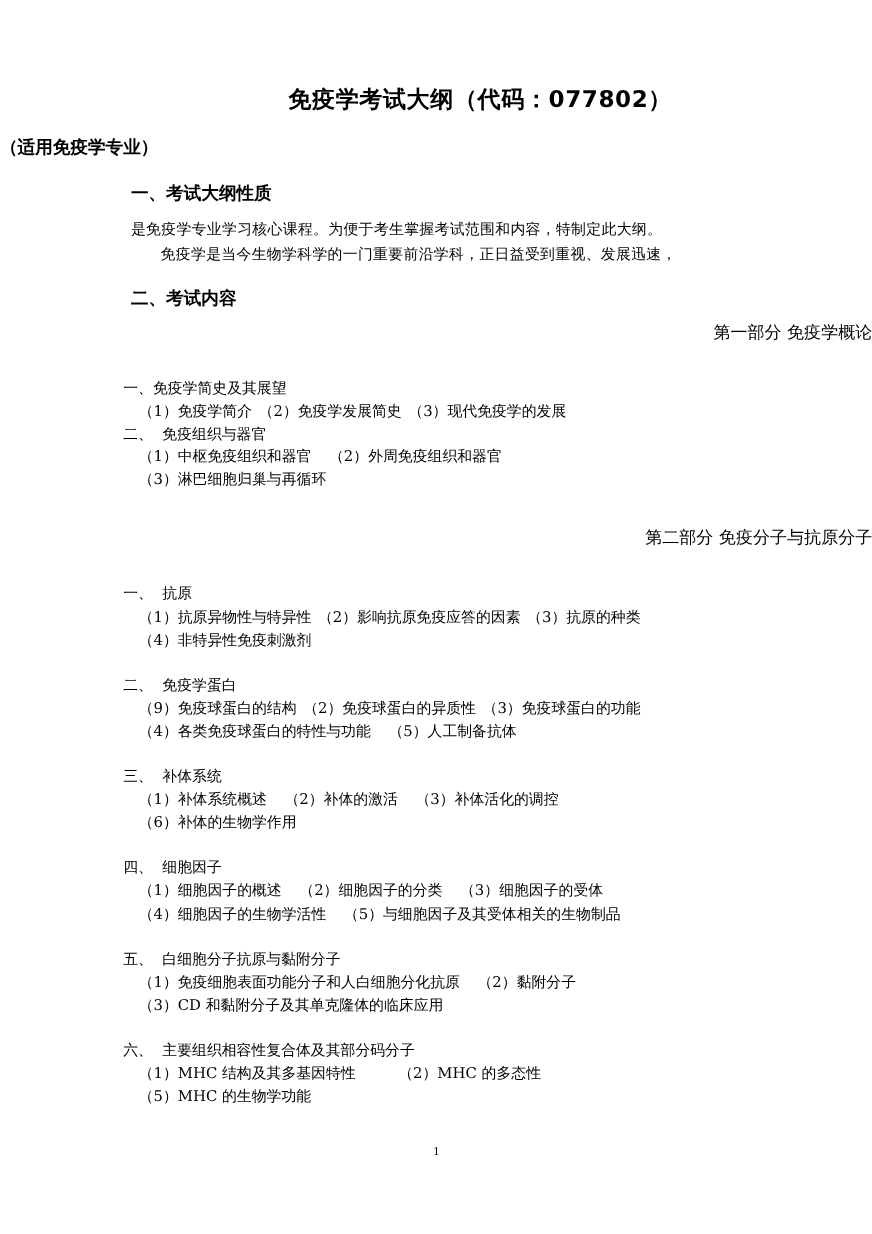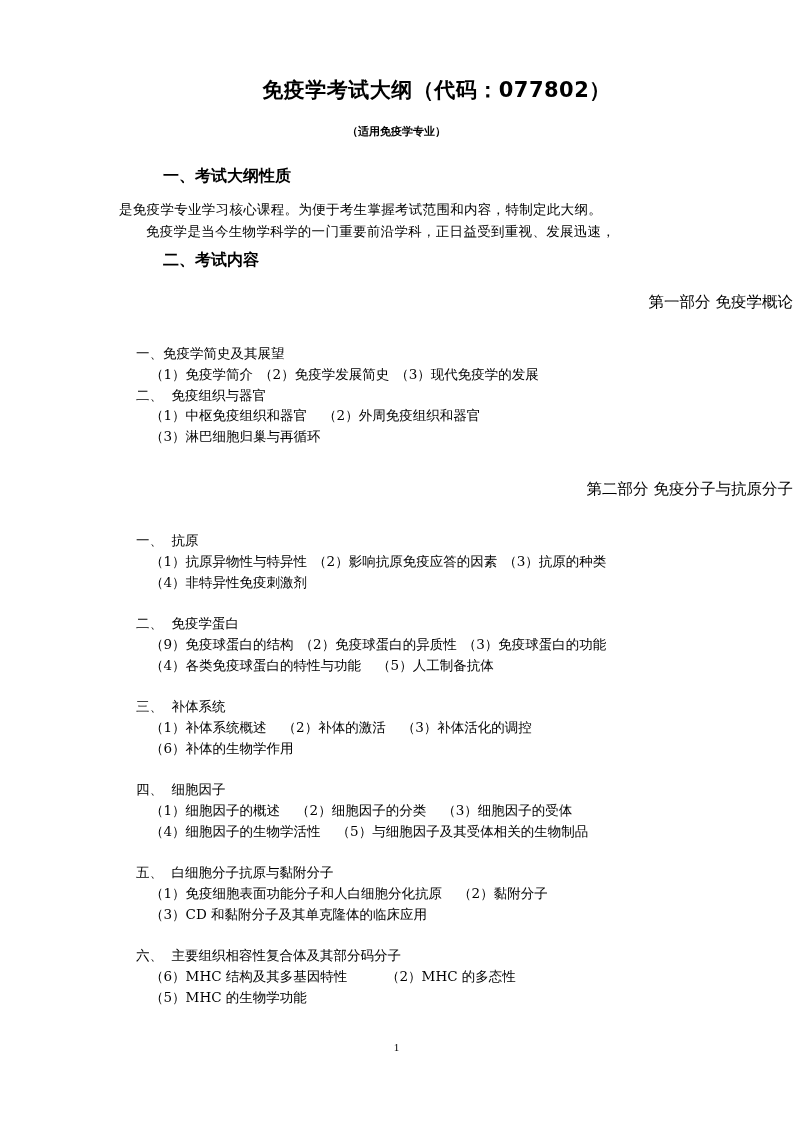--- a/index.html
+++ b/index.html
@@ -28,32 +28,31 @@
       font-family: "DejaVu Sans", "Liberation Sans", sans-serif;
       font-weight: bold;
       font-size: 21px;
       letter-spacing: 0.5px;
       padding-left: 40px;
     }
     .subtitle {
       position: absolute;
       left: 0; width: 793px;
       top: 124px;
-      text-align: center;
+      text-align: left;
       font-family: "DejaVu Sans", "Liberation Sans", sans-serif;
       font-weight: bold;
-      font-size: 11px;
+      font-size: 16px;
     }
     .h1 {
       position: absolute;
       left: 119px;
       font-family: Liberation Sans, sans-serif;
       font-weight: bold;
       font-size: 16px;
-      margin-left: 44px;
     }
     .para {
       position: absolute;
       left: 119px;
       width: 560px;
       font-size: 13.5px;
       line-height: 22px;
       letter-spacing: 0.3px;
     }
     .para .line { display: block; white-space: nowrap; }
@@ -61,21 +60,21 @@
     .part-title {
       position: absolute;
       left: 0; width: 793px;
       text-align: right;
       font-family: "DejaVu Sans", "Liberation Sans", sans-serif;
       font-size: 15.5px;
       font-weight: 500;
     }
     .sec {
       position: absolute;
-      left: 136px;
+      left: 112px;
       font-size: 13.5px;
       line-height: 20.8px;
     }
     .sec .heading { display: block; white-space: nowrap; }
     .sec .item-line { display: block; white-space: nowrap; padding-left: 14px; }
     .sec .item { display: inline-block; }
     .sec .gap { display: inline-block; }
     .page-number {
       position: absolute;
       left: 0; width: 793px;
@@ -92,21 +91,21 @@
 
   <div class="title">免疫学考试大纲（代码：077802）</div>
   <div class="subtitle">（适用免疫学专业）</div>
 
   <div class="h1" style="top:166px;">一、考试大纲性质</div>
   <div class="para" style="top:198px;">
     <span class="line">是免疫学专业学习核心课程。为便于考生掌握考试范围和内容，特制定此大纲。</span>
     <span class="line indent">免疫学是当今生物学科学的一门重要前沿学科，正日益受到重视、发展迅速，</span>
   </div>
 
-  <div class="h1" style="top:250px;">二、考试内容</div>
+  <div class="h1" style="top:261px;">二、考试内容</div>
 
   <div class="part-title" style="top:292px;">第一部分 免疫学概论</div>
 
   <div class="sec" style="top:343px;">
     <span class="heading">一、免疫学简史及其展望</span>
     <span class="item-line">
       <span class="item">（1）免疫学简介</span><span class="gap" style="width:6px"></span><span class="item">（2）免疫学发展简史</span><span class="gap" style="width:6px"></span><span class="item">（3）现代免疫学的发展</span>
     </span>
     <span class="heading" style="white-space:pre">二、  免疫组织与器官</span>
     <span class="item-line">
@@ -165,21 +164,21 @@
       <span class="item">（1）免疫细胞表面功能分子和人白细胞分化抗原</span><span class="gap" style="width:16px"></span><span class="item">（2）黏附分子</span>
     </span>
     <span class="item-line">
       <span class="item">（3）CD 和黏附分子及其单克隆体的临床应用</span>
     </span>
   </div>
 
   <div class="sec" style="top:945px;">
     <span class="heading" style="white-space:pre">六、  主要组织相容性复合体及其部分码分子</span>
     <span class="item-line">
-      <span class="item" style="width:236px">（6）MHC 结构及其多基因特性</span><span class="item">（2）MHC 的多态性</span>
+      <span class="item" style="width:236px">（1）MHC 结构及其多基因特性</span><span class="item">（2）MHC 的多态性</span>
     </span>
     <span class="item-line">
       <span class="item">（5）MHC 的生物学功能</span>
     </span>
   </div>
 
   <div class="page-number">1</div>
 </div>
 
 </body></html>

